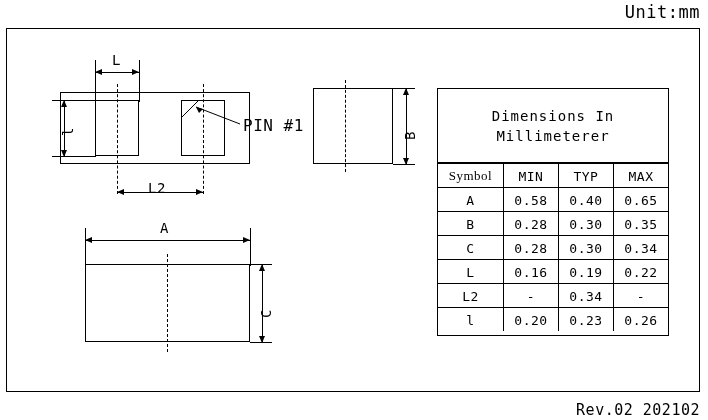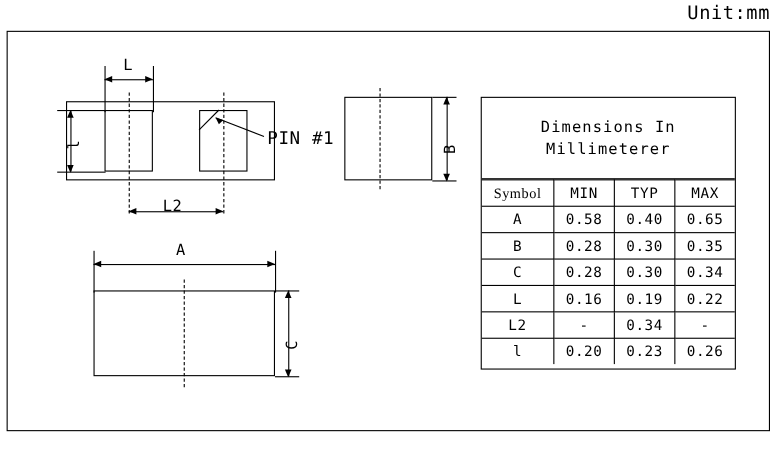--- a/index.html
+++ b/index.html
@@ -277,20 +277,21 @@
         <tr>
           <td>l</td>
           <td>0.20</td>
           <td>0.23</td>
           <td>0.26</td>
         </tr>
       </tbody>
     </table>
   </div>
 
+  <div class="footer-rev">Rev.02 202102</div>
 
   <svg class="overlay">
 
     <line x1="181" y1="118" x2="199" y2="100" stroke="#000" stroke-width="1"></line>
 
     <line x1="196" y1="107" x2="240" y2="124" stroke="#000" stroke-width="1"></line>
     <polygon points="196,107 203,109 199,113" fill="#000"></polygon>
   </svg>
 
 </div>

